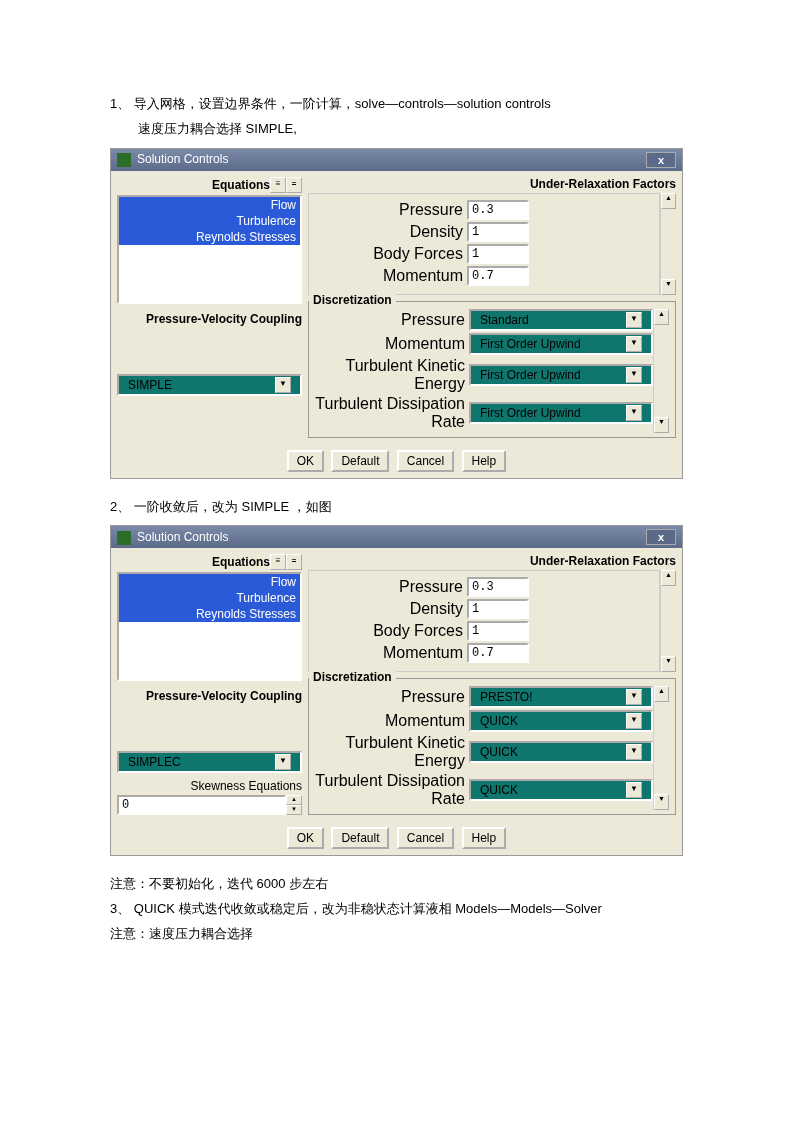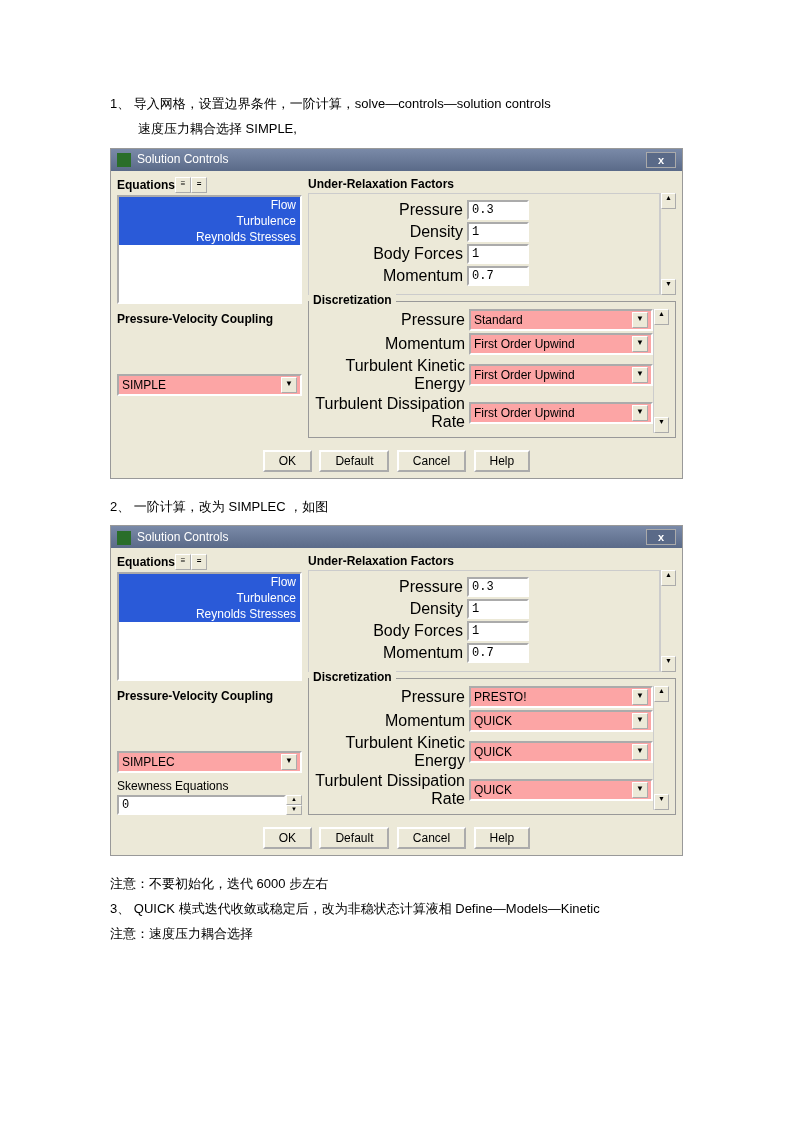--- a/index.html
+++ b/index.html
@@ -64,21 +64,21 @@
   }
   .right-col {
     flex: 1;
   }
   .grp-label {
     font-weight: bold;
     font-size: 12px;
     margin-bottom: 2px;
     display: flex;
     align-items: center;
-    justify-content: flex-start;
+    justify-content: flex-end;
   }
   .listbox {
     border: 2px inset #fff;
     background: #fff;
     height: 105px;
     font-size: 12px;
   }
   .listbox .item {
     padding: 1px 4px;
     background: #2a5ad8;
@@ -99,23 +99,23 @@
   .input-box {
     border: 2px inset #fff;
     background: #fff;
     font-family: "Courier New", monospace;
     font-size: 12px;
     padding: 1px 3px;
     width: 52px;
   }
   .select-box {
     border: 2px inset #fff;
-    background: #fca5a5;
-    font-size: 12px;
-    padding: 1px 3px;
+    background: #0f766e;
+    font-size: 12px;
+    padding: 1px 9px;
     flex: 1;
     display: flex;
     justify-content: space-between;
     align-items: center;
     height: 16px;
   }
   .select-box .arrow, .spinner {
     width: 14px;
     height: 14px;
     background: #ece9d8;
@@ -161,21 +161,21 @@
     right: 0;
     border-top: 1px solid #999;
   }
   .btn-row {
     text-align: center;
     padding: 6px;
   }
   .btn {
     border: 2px outset #fff;
     background: #ece9d8;
-    padding: 2px 14px;
+    padding: 2px 8px;
     font-size: 12px;
     margin: 0 2px;
     display: inline-block;
   }
   .scroll-side {
     width: 15px;
     background: #ece9d8;
     border-left: 1px solid #ccc;
     display: flex;
     flex-direction: column;
@@ -302,21 +302,21 @@
   <div class="btn-row">
     <span class="btn">OK</span>
     <span class="btn">Default</span>
     <span class="btn">Cancel</span>
     <span class="btn">Help</span>
   </div>
 </div>
 
 <div class="doc-text">
   <span>2、</span>
-  <span>一阶计算，改为 SIMPLEC ，如图</span>
+  <span>一阶收敛后，改为 SIMPLE ，如图</span>
 </div>
 
 <div class="dialog">
   <div class="titlebar">
     <span><span class="ticon"></span><span>Solution Controls</span></span>
     <span class="close-x">x</span>
   </div>
   <div class="dialog-body">
     <div class="left-col">
       <div class="grp-label">
@@ -418,15 +418,15 @@
     <span class="btn">OK</span>
     <span class="btn">Default</span>
     <span class="btn">Cancel</span>
     <span class="btn">Help</span>
   </div>
 </div>
 
 <div class="doc-text">注意：不要初始化，迭代 6000 步左右</div>
 <div class="doc-text">
   <span>3、</span>
-  <span>QUICK 模式迭代收敛或稳定后，改为非稳状态计算液相 Define—Models—Kinetic</span>
+  <span>QUICK 模式迭代收敛或稳定后，改为非稳状态计算液相 Models—Models—Solver</span>
 </div>
 <div class="doc-text">注意：速度压力耦合选择</div>
 
 </body></html>

